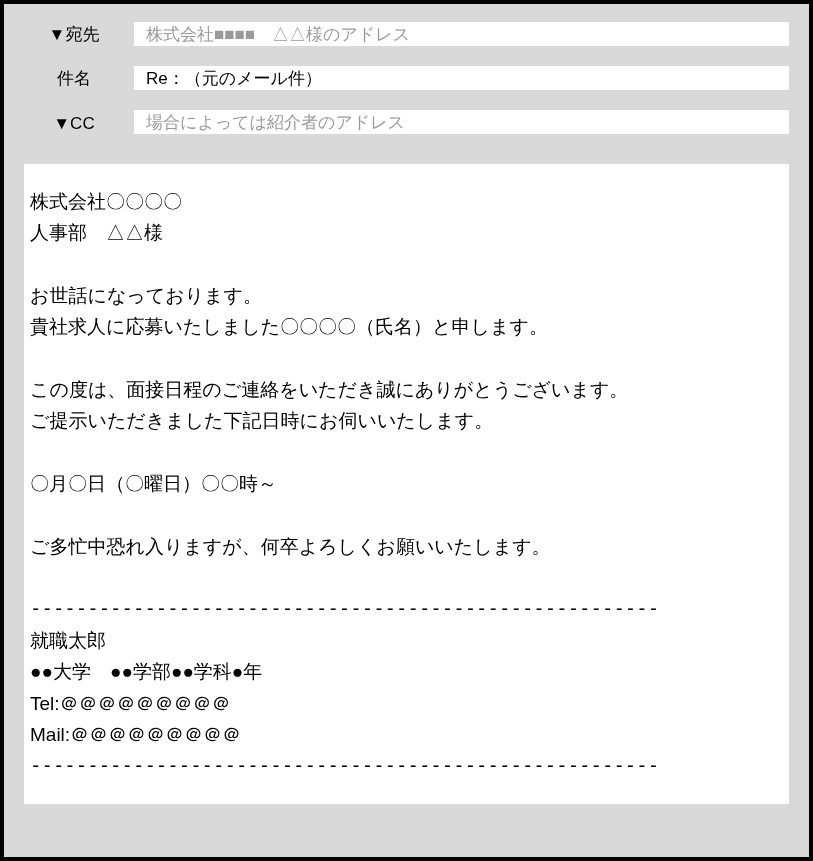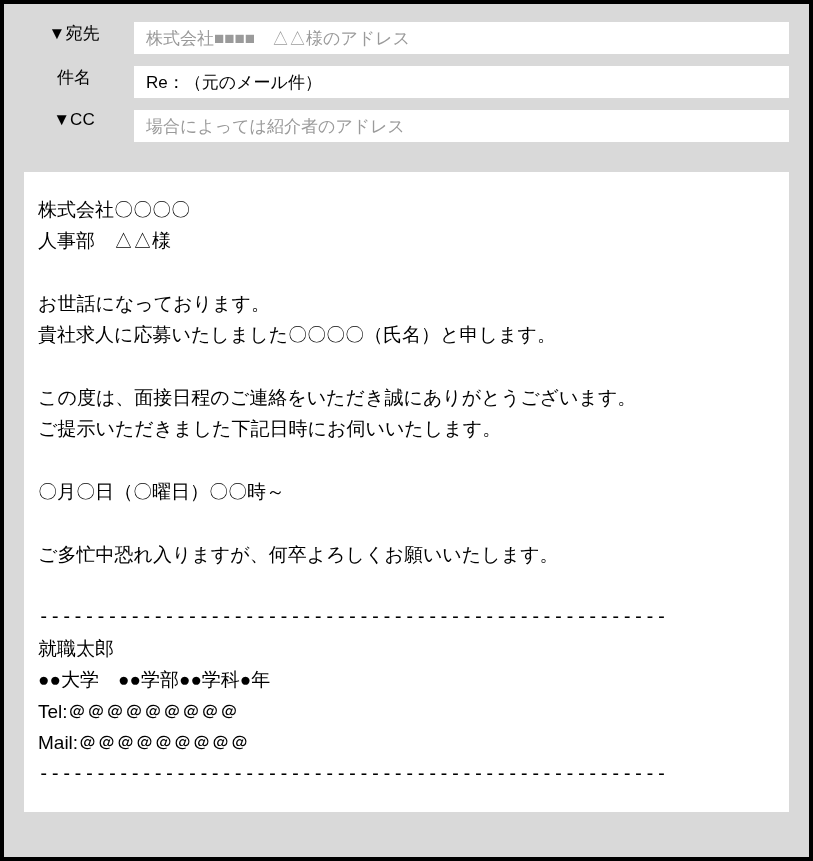--- a/index.html
+++ b/index.html
@@ -14,47 +14,47 @@
     }
     .outer-frame {
       width: 813px;
       height: 861px;
       border: 4px solid #000;
       background: #d9d9d9;
       padding: 18px 20px;
     }
     .header-row {
       display: flex;
-      align-items: flex-start;
-      margin-bottom: 12px;
+      align-items: flex-end;
+      margin-bottom: 20px;
     }
     .header-label {
       width: 110px;
       text-align: center;
       font-size: 17px;
       color: #000;
       padding-right: 10px;
     }
     .header-input {
       flex: 1;
       background: #fff;
       border: none;
       padding: 8px 12px;
       font-size: 17px;
       color: #000;
       font-family: inherit;
-      height: 32px;
+      height: 24px;
     }
     .header-input.placeholder {
       color: #9a9a9a;
     }
     .body-area {
       background: #fff;
       margin-top: 30px;
-      padding: 22px 14px;
+      padding: 22px 6px;
       font-size: 19px;
       line-height: 1.65;
       color: #000;
       min-height: 640px;
       white-space: pre-wrap;
       word-break: break-all;
     }
     .sig-divider {
       font-family: monospace;
       letter-spacing: 0;

